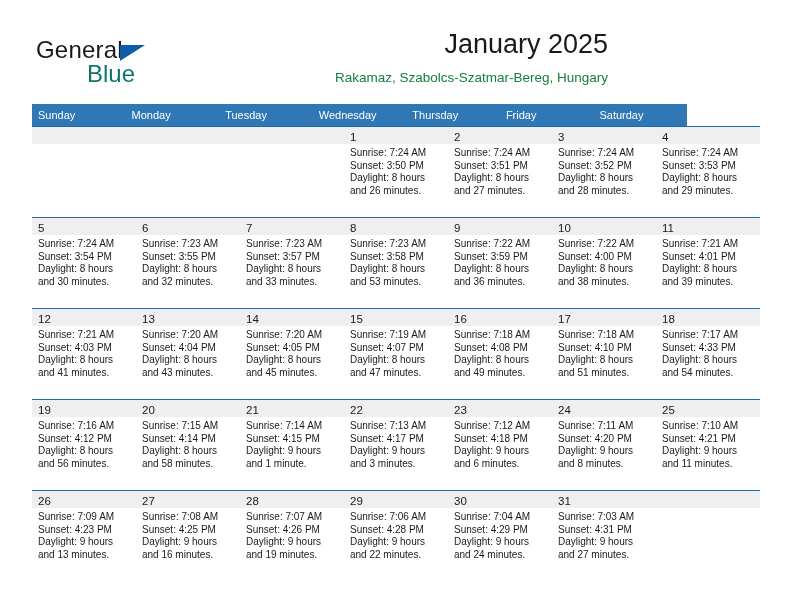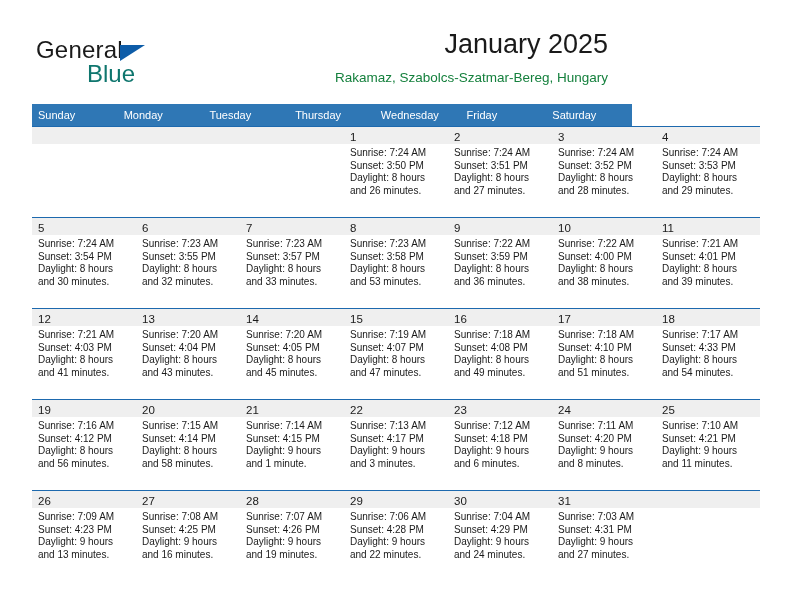--- a/index.html
+++ b/index.html
@@ -80,21 +80,21 @@
 
   
   .calendar {
     position: absolute;
     left: 32px;
     top: 104px;
     width: 728px;
   }
   .weekday-row {
     display: flex;
-    width: 600px;
+    width: 655px;
     height: 22px;
     background: #2f77b5;
     justify-content: center;
   }
   .weekday-cell {
     width: 104px;
     box-sizing: border-box;
     padding-left: 6px;
     color: #ffffff;
     font-size: 11px;
@@ -148,22 +148,22 @@
     <div class="cal-title">January 2025</div>
     <div class="cal-subtitle">Rakamaz, Szabolcs-Szatmar-Bereg, Hungary</div>
   </div>
 </div>
 
 <div class="calendar">
   <div class="weekday-row">
     <div class="weekday-cell">Sunday</div>
     <div class="weekday-cell">Monday</div>
     <div class="weekday-cell">Tuesday</div>
+    <div class="weekday-cell">Wednesday</div>
     <div class="weekday-cell">Thursday</div>
-    <div class="weekday-cell">Wednesday</div>
     <div class="weekday-cell">Friday</div>
     <div class="weekday-cell">Saturday</div>
   </div>
 
   <div class="week-row">
       <div class="day-cell empty">
         <div class="day-number-band"><span class="day-number"></span></div>
       </div>
       <div class="day-cell empty">
         <div class="day-number-band"><span class="day-number"></span></div>

